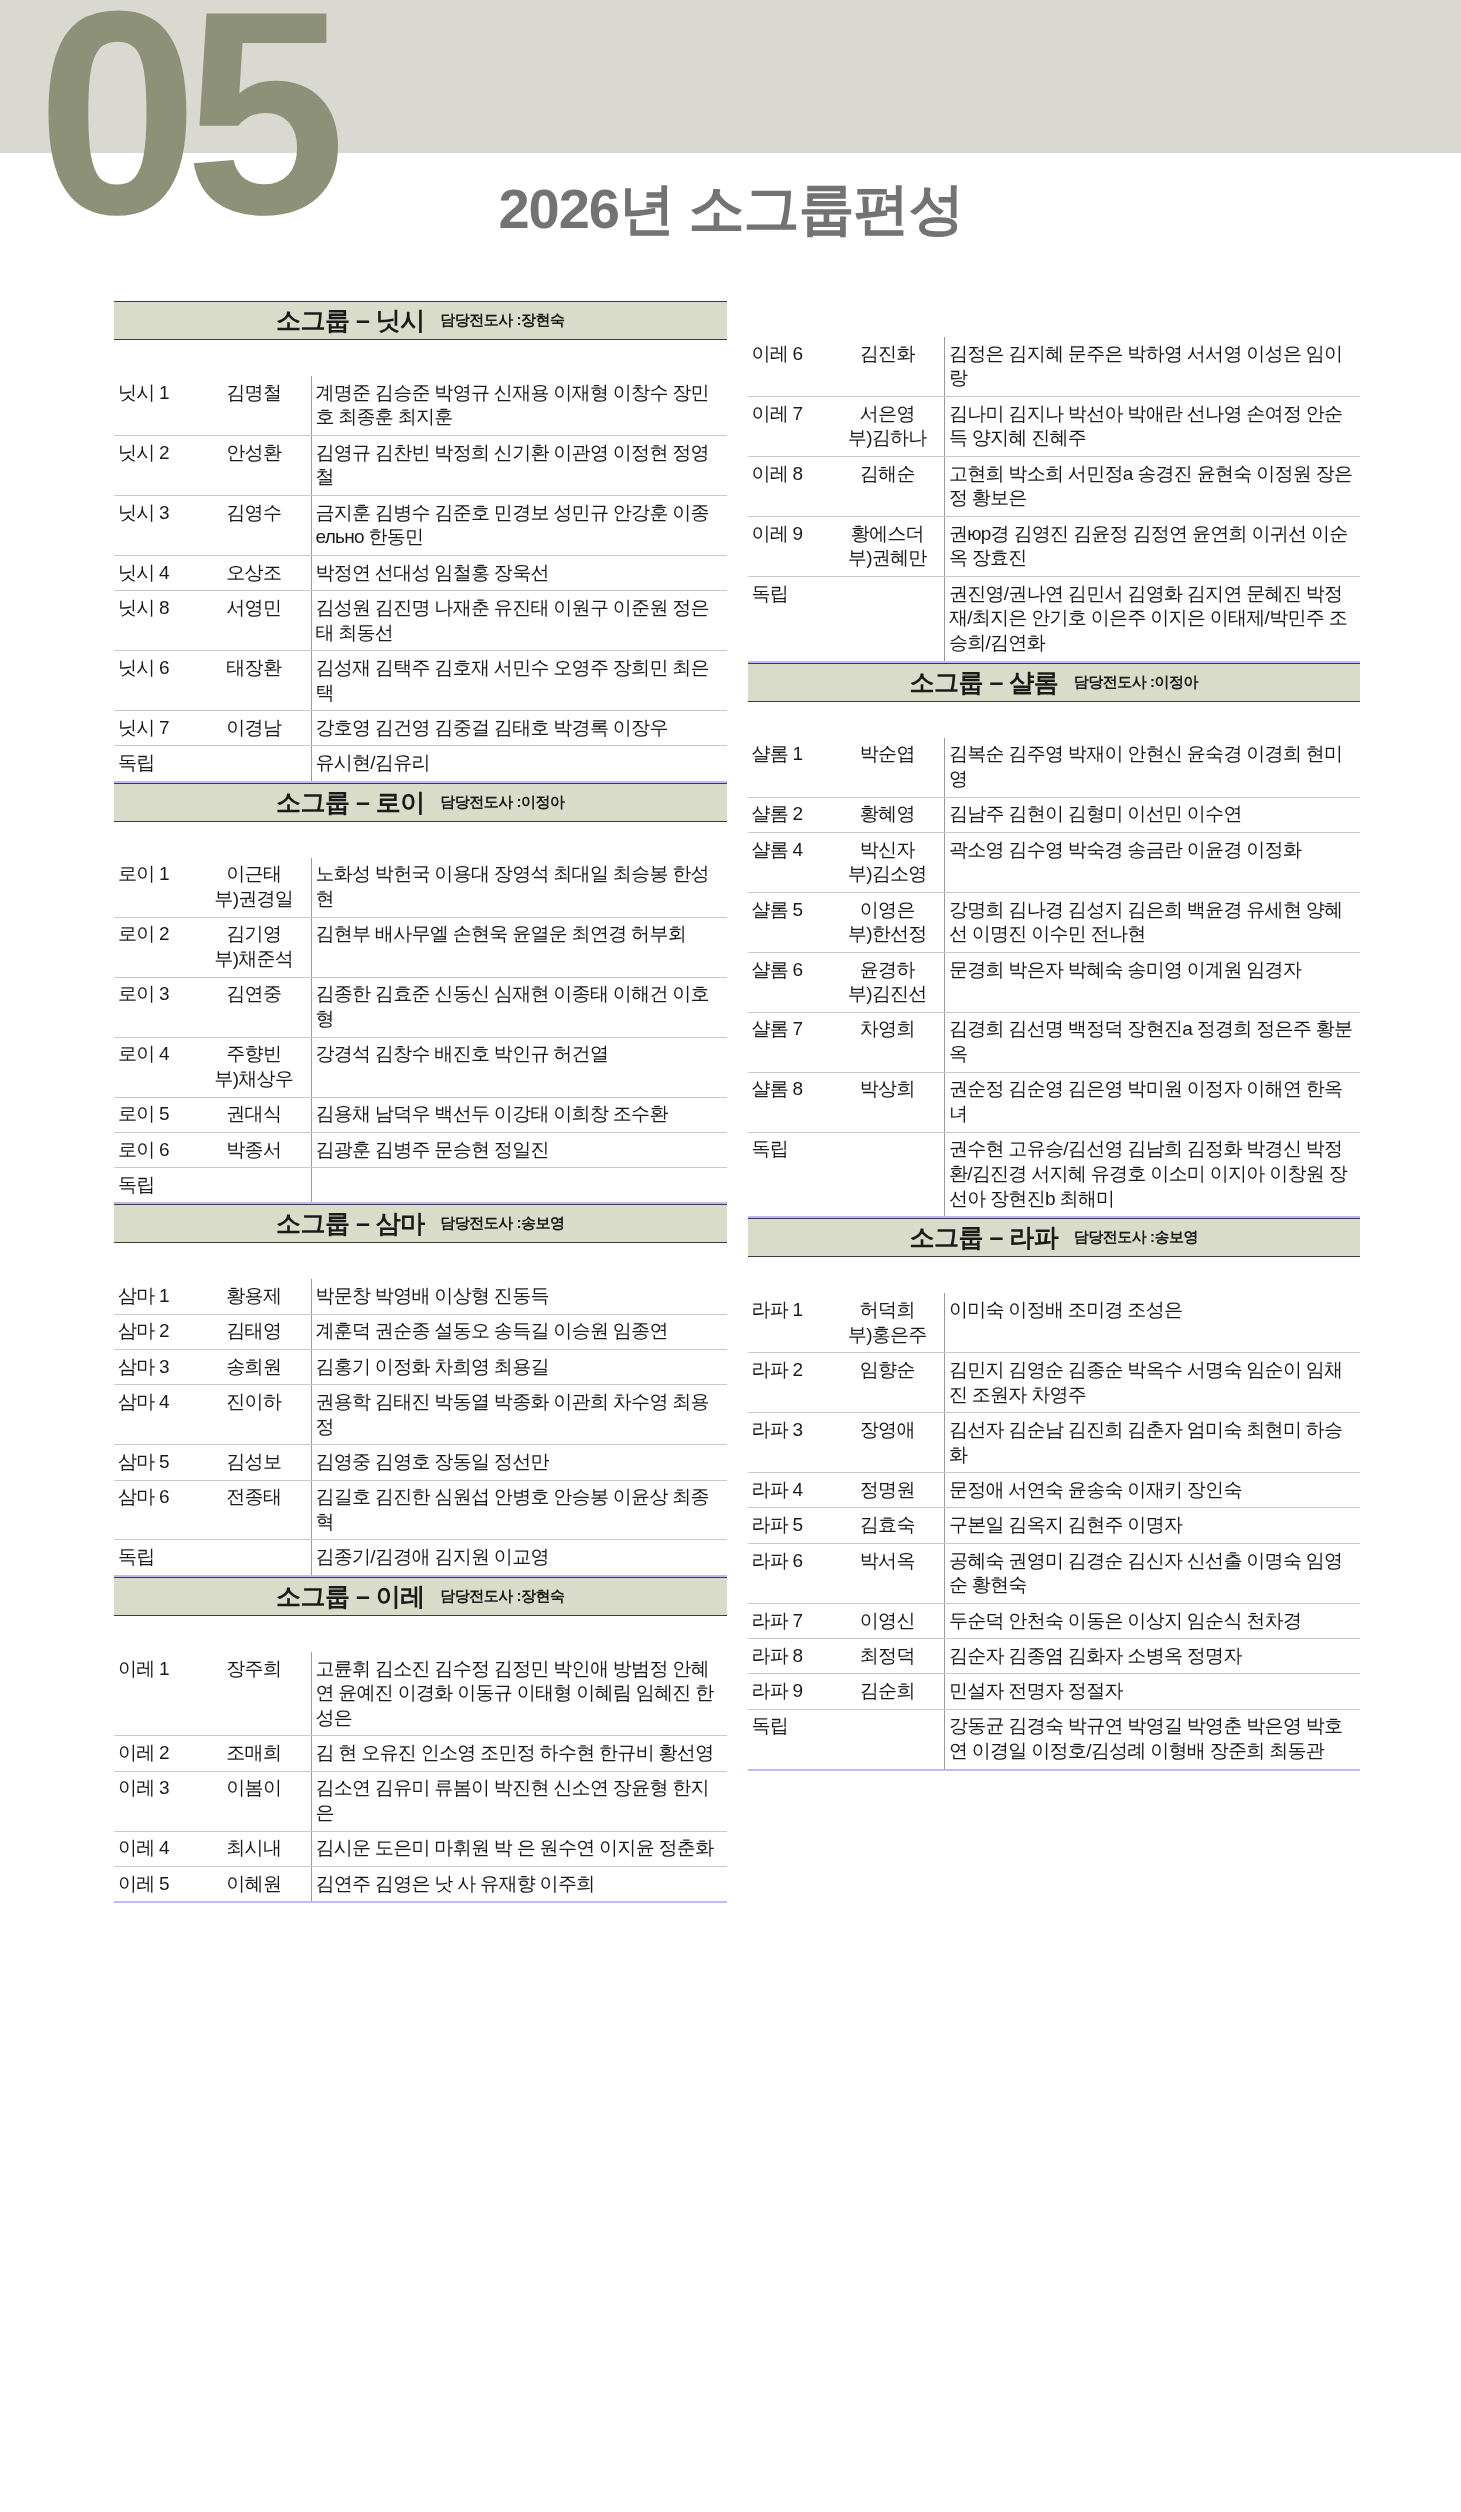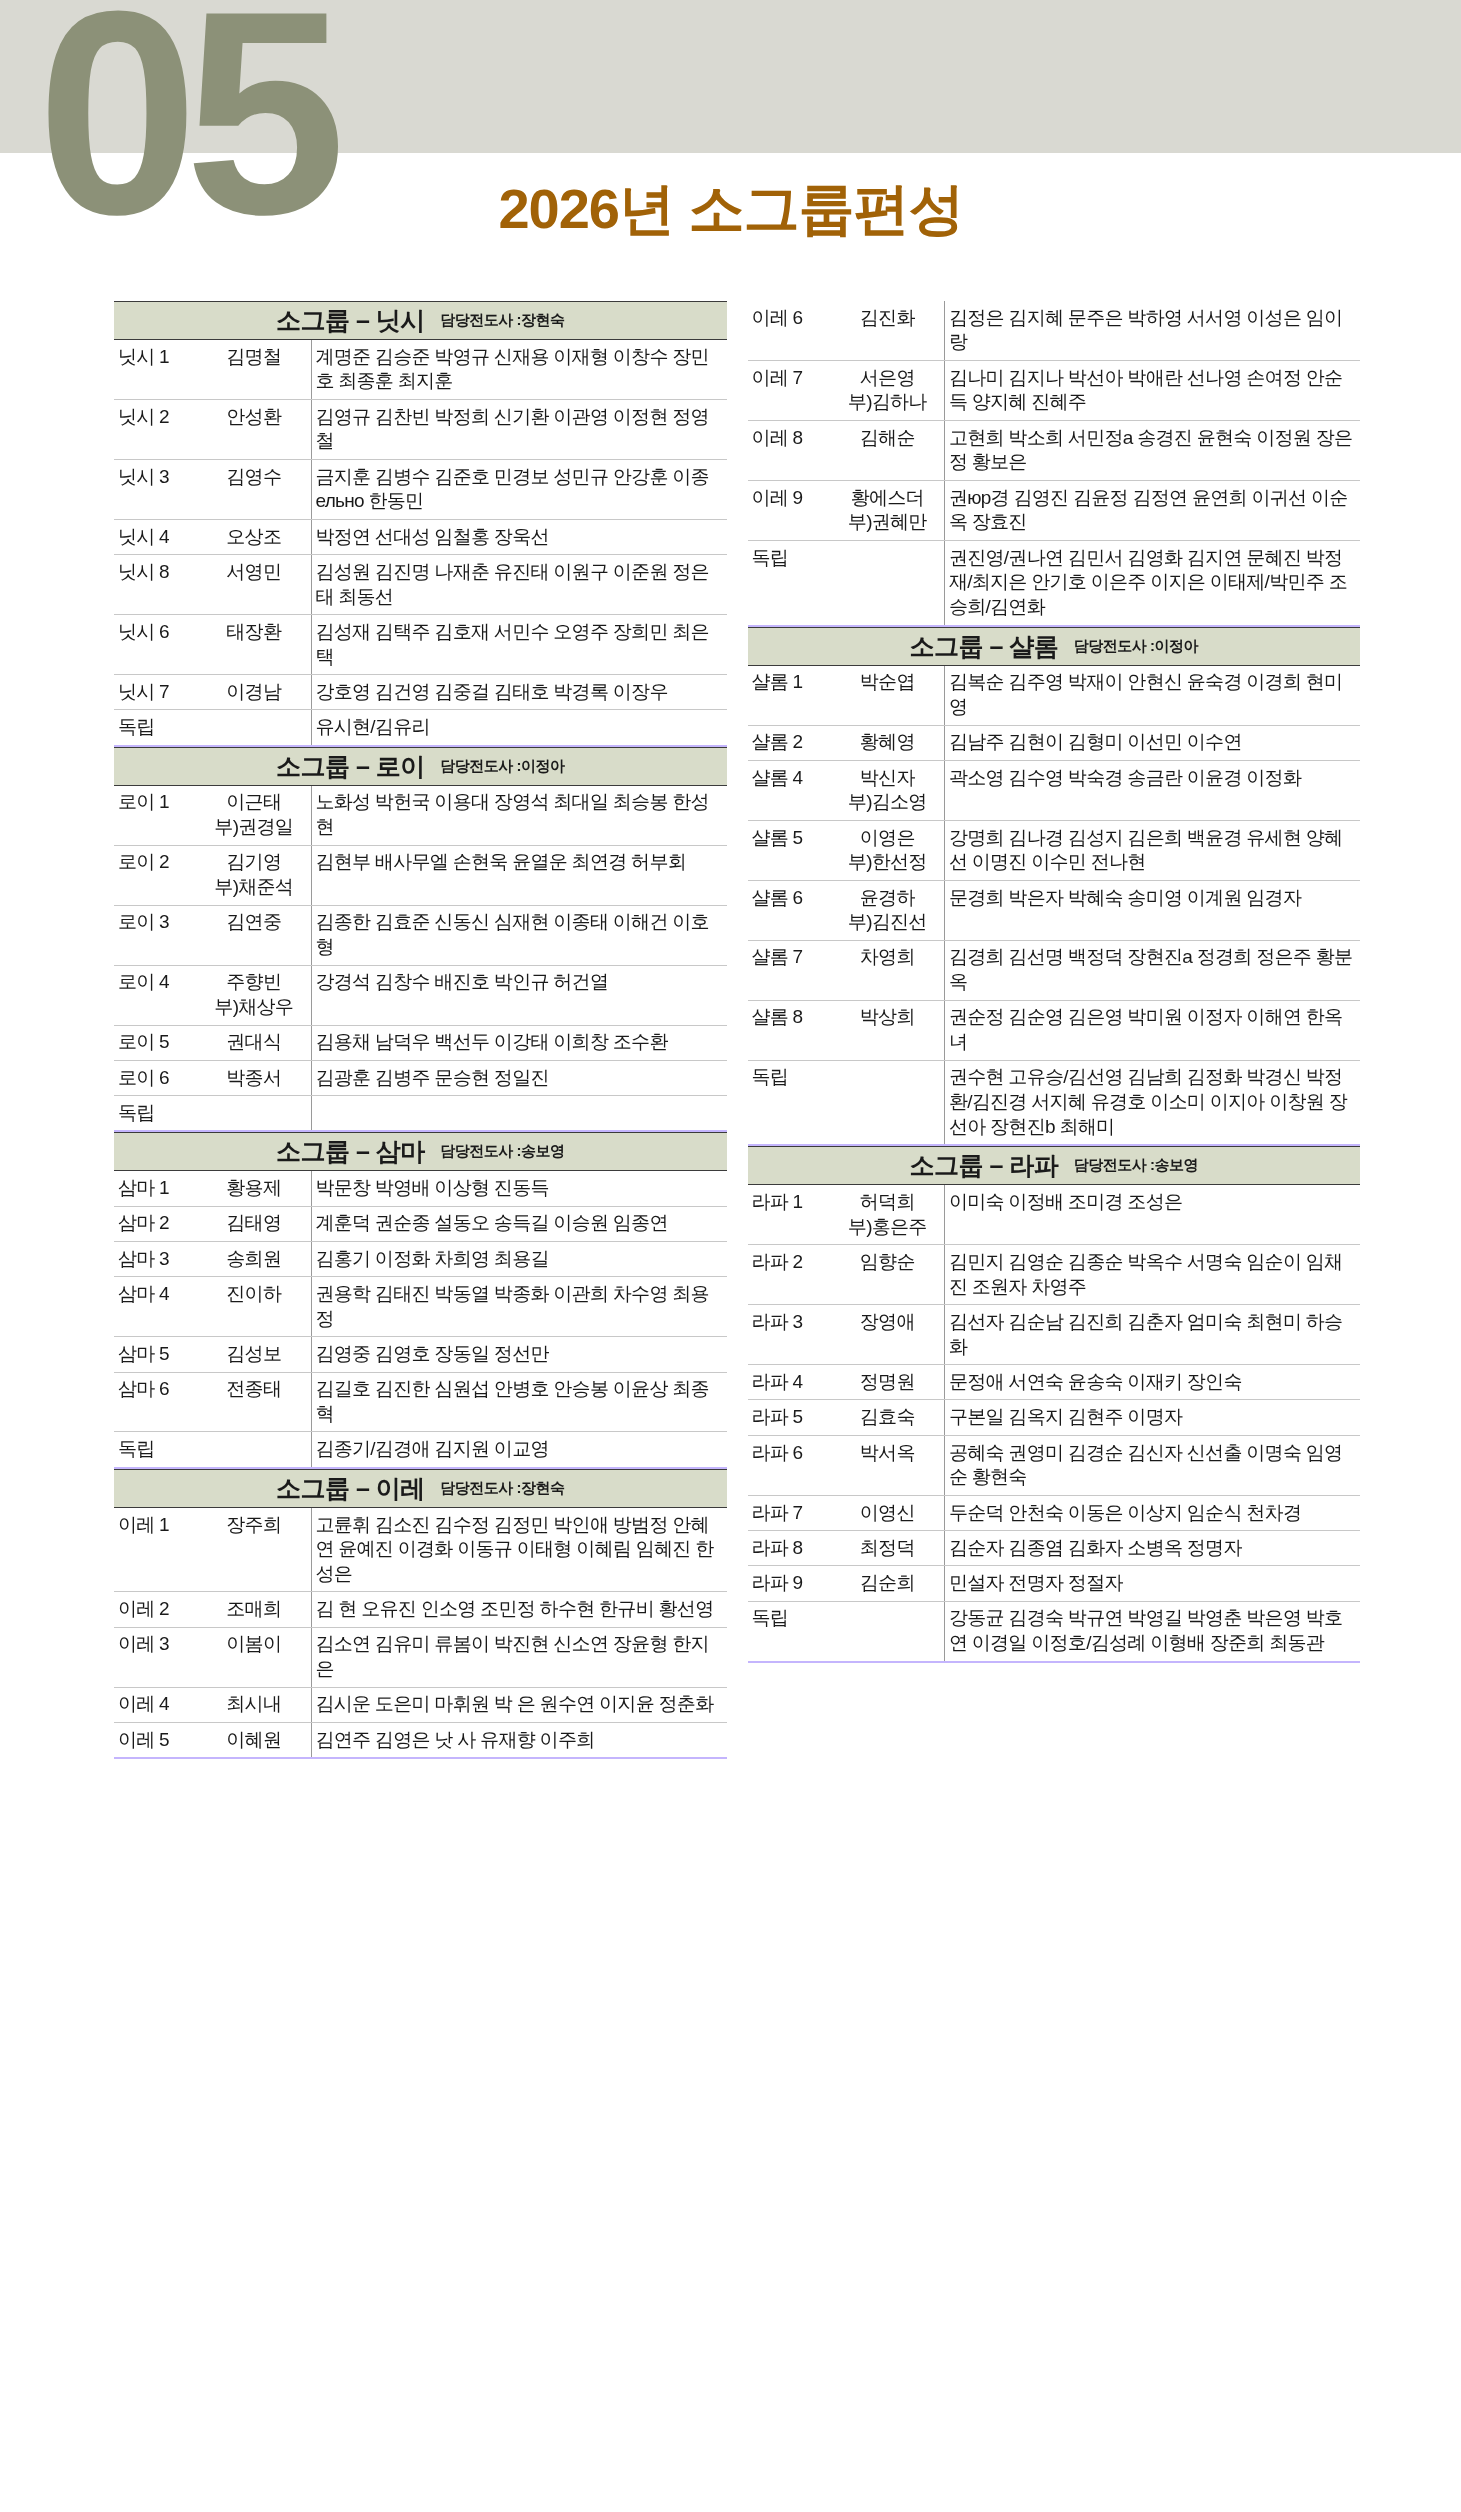--- a/index.html
+++ b/index.html
@@ -39,21 +39,21 @@
   }
   #page-title {
     position: absolute;
     top: 172px;
     left: 0;
     width: 1462px;
     text-align: center;
     font-size: 56px;
     font-weight: bold;
     letter-spacing: -1px;
-    color: #a16207;
+    color: #737373;
   }
 
   
   #sheet {
     position: absolute;
     top: 301px;
     left: 114px;
     width: 1246px;
     display: flex;
     gap: 21px;
@@ -81,20 +81,21 @@
     font-size: 15px;
     font-weight: bold;
     letter-spacing: -0.5px;
   }
 
   
   table.grp {
     width: 100%;
     border-collapse: collapse;
     table-layout: fixed;
+    margin-top: 36px;
   }
   table.grp td {
     border-bottom: 1px solid #c8c8c8;
     vertical-align: top;
     padding: 4.8px 3.9px 4.8px 3.9px;
     font-size: 19px;
     line-height: 1.30;
     letter-spacing: -0.7px;
   }
   td.c-no {

